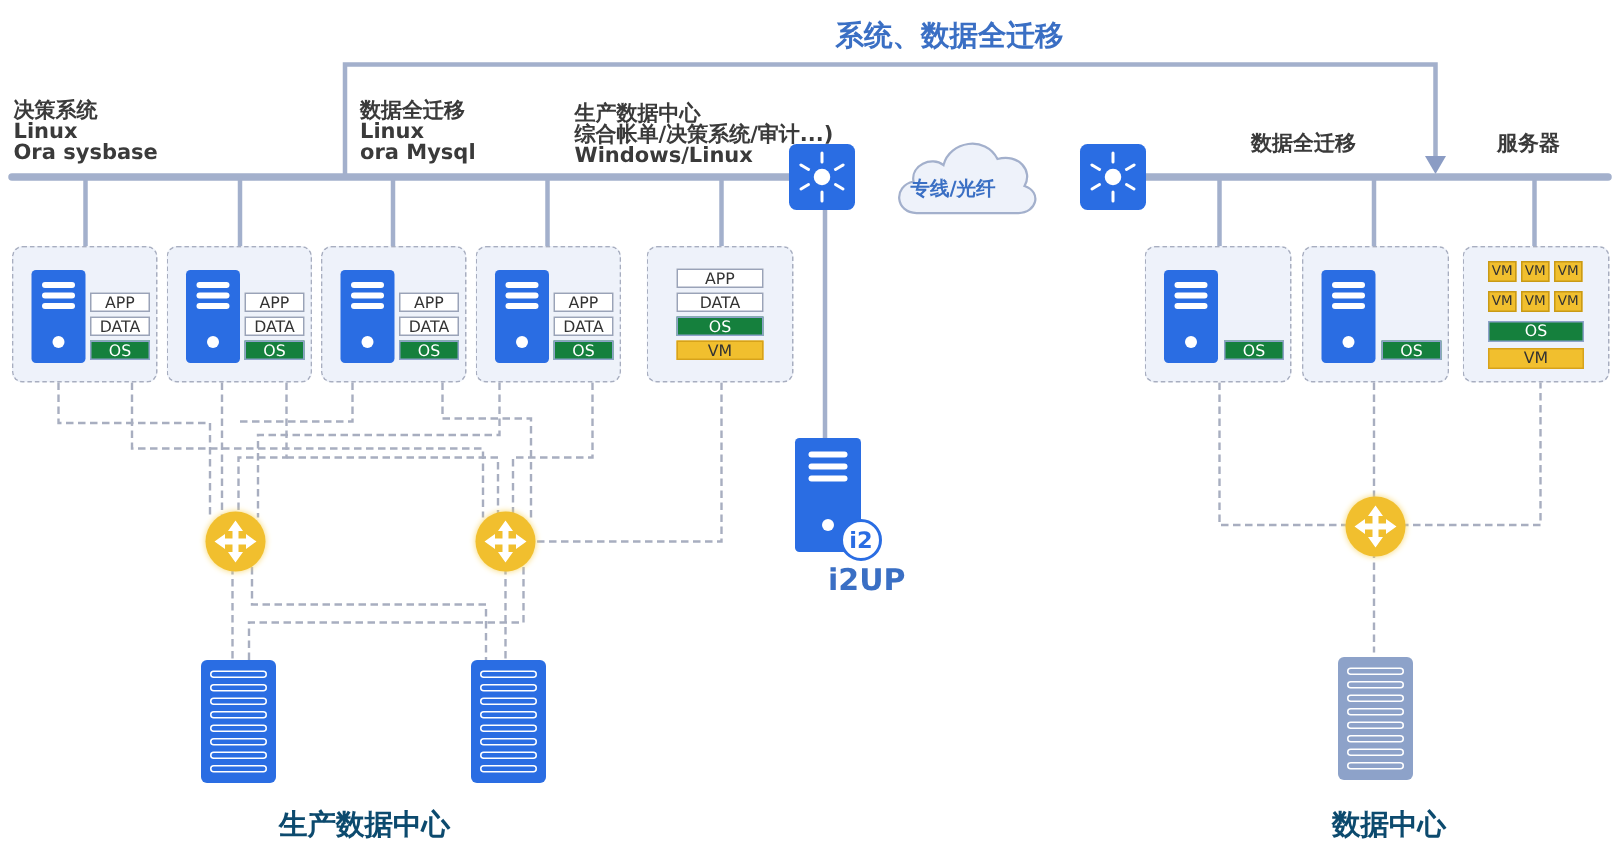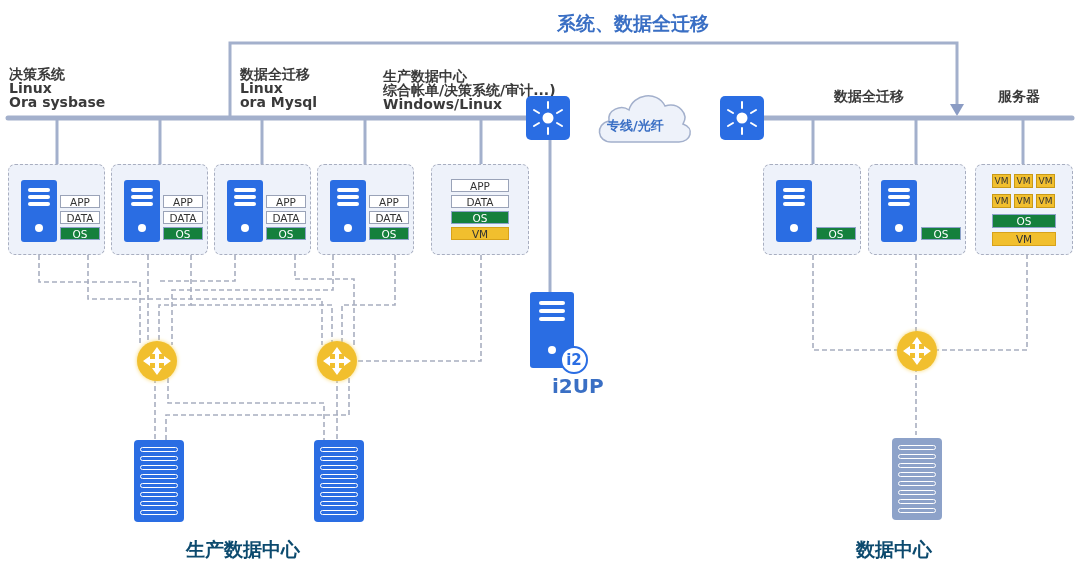--- a/index.html
+++ b/index.html
@@ -270,13 +270,13 @@
     <div class="slot" style="top: 7px;"></div>
     <div class="slot" style="top: 16px;"></div>
     <div class="slot" style="top: 25px;"></div>
     <div class="slot" style="top: 34px;"></div>
     <div class="slot" style="top: 43px;"></div>
     <div class="slot" style="top: 52px;"></div>
     <div class="slot" style="top: 61px;"></div>
     <div class="slot" style="top: 70px;"></div>
   </div>
 
-<div class="dc-label" style="left:856px; top:537px;">数据中心</div>
+<div class="dc-label" style="left:888px; top:537px;">数据中心</div>
 
 </body></html>

